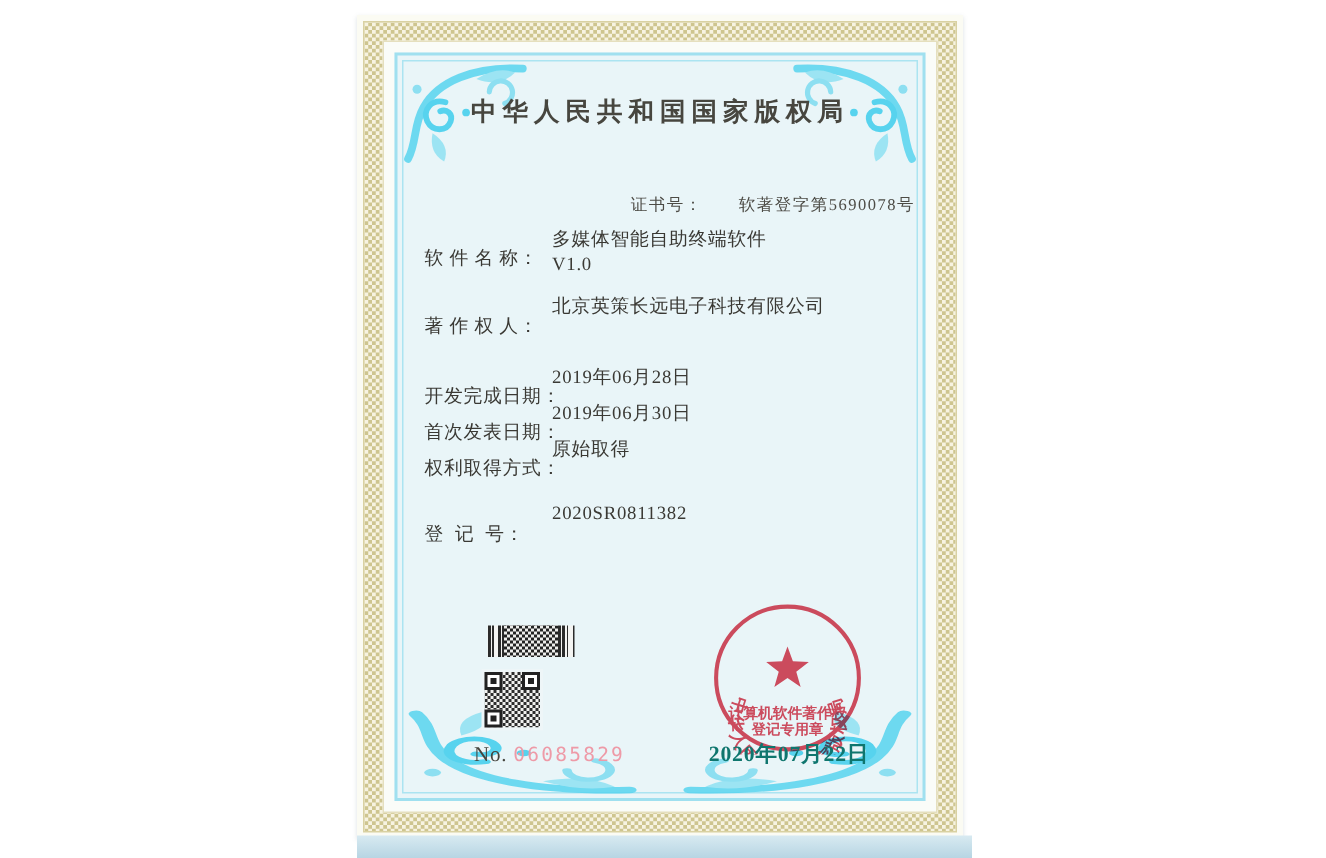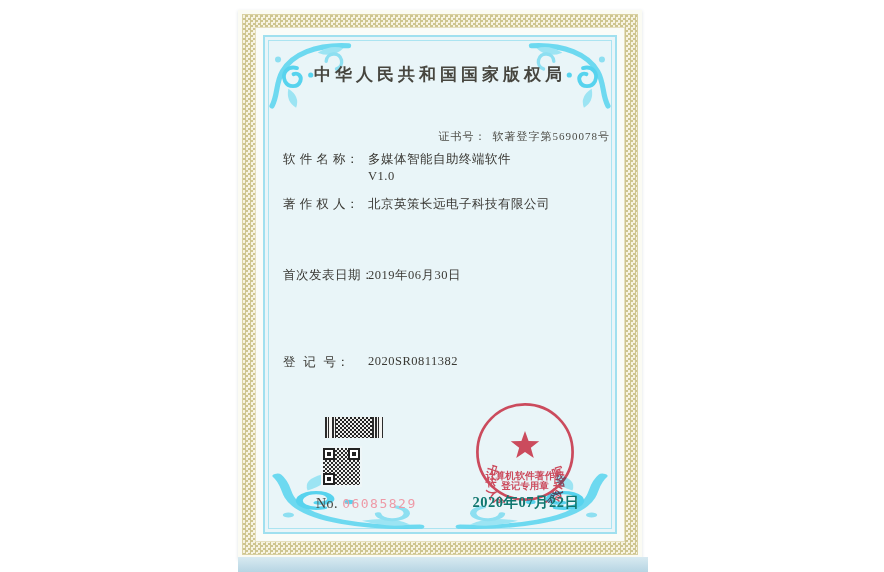--- a/index.html
+++ b/index.html
@@ -29,27 +29,27 @@
                 background:linear-gradient(180deg,#d8eaf1,#b7d5e3);}
 
   
   .content{position:absolute;inset:0;}
   .issuer{position:absolute;left:238px;top:63px;width:404px;text-align:center;
           font-size:17px;font-weight:600;letter-spacing:4px;color:#47463f;}
   .title{position:absolute;left:238px;top:90px;width:404px;text-align:center;
          font-size:23px;font-weight:bold;letter-spacing:3px;color:#2b2a27;}
   .certno{position:absolute;left:238px;top:129px;width:372px;text-align:right;
           font-size:11px;color:#4c4b45;letter-spacing:1px;}
-  .certno .cn-label{margin-right:6px;}
+  .certno .cn-label{margin-right:24px;}
 
   .row{position:absolute;left:283px;white-space:nowrap;font-size:12.5px;color:#3a3934;}
-  .row .lbl{display:inline-block;width:85px;white-space:pre;letter-spacing:.5px;vertical-align:top;}
+  .row .lbl{display:inline-block;width:85px;white-space:pre;letter-spacing:.5px;vertical-align:top;margin-top:13px;}
   .row .val{letter-spacing:.5px;text-align:center;}
   .r0{top:151px}.r0b{top:169px;left:368px}.r1{top:196px}
-  .r2{top:243px}.r3{top:267px}.r4{top:291px}.r5{top:313px}.r6{top:354px}
+  .r2{top:243px}.r3{top:267px}.r4{top:291px}.r5{top:313px}.r6{top:335px}
 
   .statement{position:absolute;left:283px;top:361px;width:327px;font-size:12.5px;
              line-height:21px;color:#3a3934;text-indent:2em;text-align:justify;letter-spacing:.4px;}
 
   .barcode{position:absolute;left:325px;top:417px;width:58px;height:21px;
            background:repeating-linear-gradient(90deg,#2b2b2b 0 2px,#f4f4f2 2px 3px,#2b2b2b 3px 4px,#f4f4f2 4px 7px,#2b2b2b 7px 9px,#f4f4f2 9px 10px);}
   .barcode::after{content:"";position:absolute;left:11px;right:11px;top:0;bottom:0;
                   background:repeating-conic-gradient(#232323 0% 25%, #ededeb 0% 50%) 0 0 / 4px 4px;}
 
   .qr{position:absolute;left:323px;top:448px;width:37px;height:37px;
@@ -116,22 +116,28 @@
 
     <div class="row r0">
       <span class="lbl">软 件 名 称：</span><span class="val">多媒体智能自助终端软件</span>
     </div>
     <div class="row r0b">
       <span class="val">V1.0</span>
     </div>
     <div class="row r1">
       <span class="lbl">著 作 权 人：</span><span class="val">北京英策长远电子科技有限公司</span>
     </div>
+    <div class="row r2">
+      <span class="lbl">开发完成日期：</span><span class="val">2019年06月28日</span>
+    </div>
     <div class="row r3">
       <span class="lbl">首次发表日期：</span><span class="val">2019年06月30日</span>
+    </div>
+    <div class="row r4">
+      <span class="lbl">权利取得方式：</span><span class="val">原始取得</span>
     </div>
     <div class="row r6">
       <span class="lbl">登  记  号：</span><span class="val">2020SR0811382</span>
     </div>
 
 
     <div class="barcode"></div>
 
     <div class="qr">
       <div class="finder f-tl"></div>

